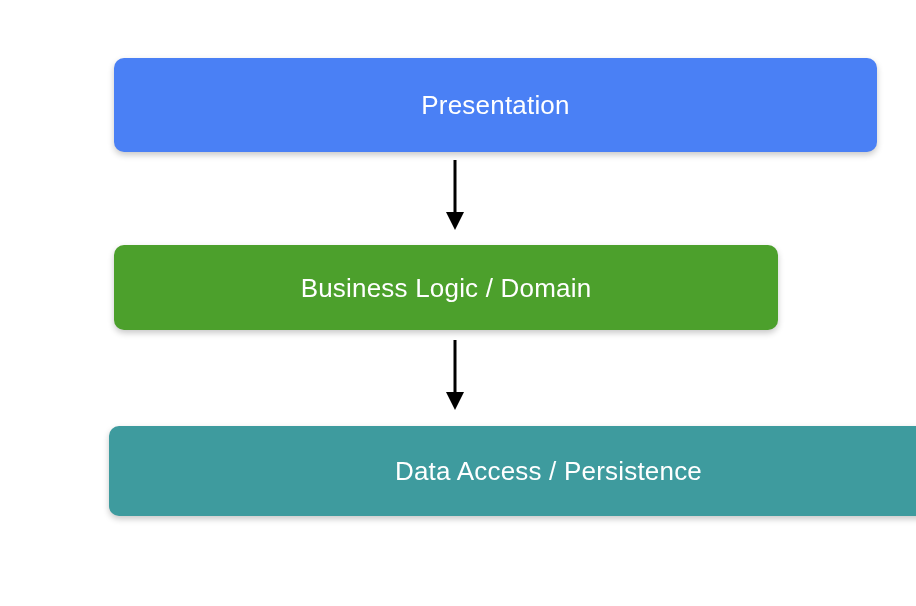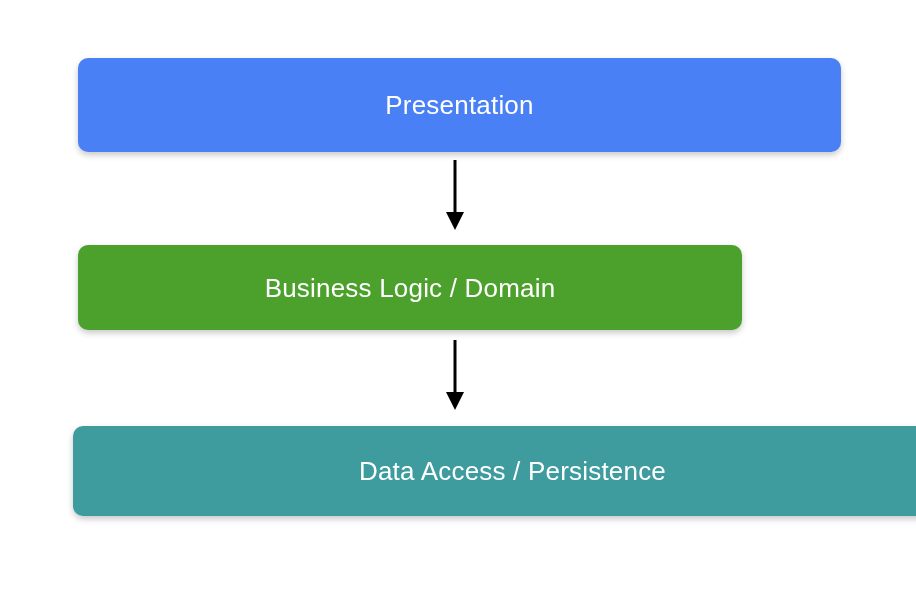--- a/index.html
+++ b/index.html
@@ -21,20 +21,21 @@
   }
 
   .layer-box {
     position: absolute;
     border-radius: 10px;
     display: flex;
     align-items: center;
     justify-content: center;
     box-shadow: 0 3px 6px rgba(0, 0, 0, 0.22);
     box-sizing: border-box;
+    margin-left: 36px;
   }
 
   .layer-label {
     color: #ffffff;
     font-size: 26px;
     font-weight: 400;
     letter-spacing: 0.2px;
     line-height: 1;
     white-space: nowrap;
     text-align: center;

